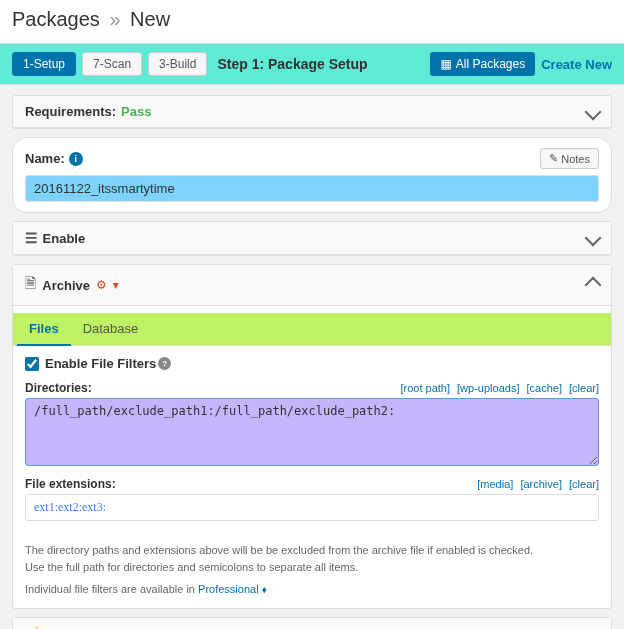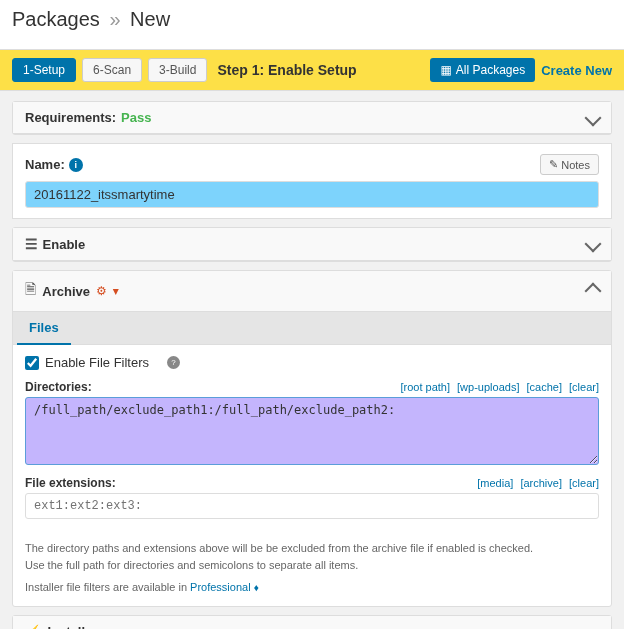--- a/index.html
+++ b/index.html
@@ -7,35 +7,35 @@
       font-family: -apple-system, BlinkMacSystemFont, "Segoe UI", Arial, sans-serif;
       font-size: 13px;
       background: #f1f1f1;
       color: #333;
       width: 624px;
       min-height: 629px;
     }
     
     .page-header {
       background: #fff;
-      padding: 8px 12px 18px;
+      padding: 8px 12px 12px;
       border-bottom: 1px solid #ddd;
     }
     .page-title {
       font-size: 20px;
       font-weight: 400;
       color: #333;
     }
     .page-title .sep {
       color: #999;
       margin: 0 4px;
     }
     
     .step-bar {
-      background: #fde047;
+      background: #5eead4;
       padding: 8px 12px;
       display: flex;
       align-items: center;
       gap: 6px;
       border-bottom: 1px solid #ddd;
     }
     .step-btn {
       padding: 4px 10px;
       border-radius: 3px;
       font-size: 12px;
@@ -126,21 +126,21 @@
       height: 12px;
       border-right: 2px solid #666;
       border-bottom: 2px solid #666;
       transform: rotate(-135deg);
       display: inline-block;
     }
     
     .name-section {
       background: #fff;
       border: 1px solid #ddd;
-      border-radius: 0;
+      border-radius: 15px;
       padding: 10px 12px;
     }
     .name-row {
       display: flex;
       align-items: center;
       justify-content: space-between;
       margin-bottom: 6px;
     }
     .name-label {
       font-size: 13px;
@@ -220,21 +220,22 @@
     .icon-small {
       font-size: 12px;
       color: #d54e21;
       cursor: pointer;
     }
     
     .tabs {
       display: flex;
       border-bottom: 1px solid #ddd;
       padding: 0 4px;
-      background: #e5e5e5;
+      background: #bef264;
+      margin-top: 7px;
     }
     .tab {
       padding: 8px 12px;
       font-size: 13px;
       cursor: pointer;
       color: #555;
       border-bottom: 2px solid transparent;
       margin-bottom: -1px;
     }
     .tab.active {
@@ -250,21 +251,22 @@
       display: flex;
       align-items: center;
       gap: 6px;
       margin-bottom: 10px;
     }
     .checkbox-label {
       font-size: 13px;
       color: #333;
       display: flex;
       align-items: center;
-      gap: 18px;
+      gap: 2px;
+      font-weight: bold;
     }
     .help-icon {
       width: 13px;
       height: 13px;
       border-radius: 50%;
       background: #888;
       color: #fff;
       font-size: 8px;
       display: inline-flex;
       align-items: center;
@@ -301,23 +303,23 @@
       min-height: 65px;
       font-family: monospace;
       background: #c4b5fd;
     }
     .field-input {
       width: 100%;
       border: 1px solid #ddd;
       border-radius: 3px;
       padding: 5px 8px;
       font-size: 12px;
-      color: #737373;
+      color: #3b82f6;
       background: #fff;
-      font-family: Liberation Mono, monospace;
+      font-family: Liberation Serif, serif;
     }
     .hint-text {
       font-size: 11px;
       color: #666;
       margin-top: 21px;
       line-height: 1.5;
     }
     .hint-link {
       color: #0073aa;
       cursor: pointer;
@@ -351,23 +353,23 @@
 <div class="page-header">
   <span class="page-title">
     <span>Packages</span>
     <span class="sep">»</span>
     <span>New</span>
   </span>
 </div>
 
 <div class="step-bar">
   <button class="step-btn active">1-Setup</button>
-  <button class="step-btn">6-Scan</button>
+  <button class="step-btn">7-Scan</button>
   <button class="step-btn">3-Build</button>
-  <span class="step-label">Step 1: Enable Setup</span>
+  <span class="step-label">Step 1: Package Setup</span>
   <button class="btn-all-packages">
     <span style="font-size:12px;">▦</span>
     <span>All Packages</span>
   </button>
   <button class="btn-create-new">Create New</button>
 </div>
 
 <div class="main-content">
 
   <div class="panel">
@@ -410,20 +412,21 @@
         <span class="archive-icon">🗎</span>
         <span class="panel-title">Archive</span>
         <span class="icon-small">⚙</span>
         <span class="icon-small" style="color:#d54e21;">▾</span>
       </div>
       <span class="chevron-up"></span>
     </div>
 
     <div class="tabs">
       <div class="tab active">Files</div>
+      <div class="tab">Database</div>
     </div>
 
     <div class="archive-body">
       
       <div class="checkbox-row">
         <input type="checkbox" id="enable-filters" checked="" style="">
         <label class="checkbox-label" for="enable-filters">
           <span>Enable File Filters</span>
           <span class="help-icon">?</span>
         </label>
@@ -451,21 +454,21 @@
         </span>
       </div>
       <input type="text" class="field-input" value="ext1:ext2:ext3:" style="">
 
       
       <div class="hint-text">
         <p>The directory paths and extensions above will be be excluded from the archive file if enabled is checked.</p>
         <p>Use the full path for directories and semicolons to separate all items.</p>
       </div>
       <div class="hint-text" style="margin-top:6px;">
-        <span>Installer file filters are available in </span>
+        <span>Individual file filters are available in </span>
         <a class="hint-link">Professional</a>
         <span style="color:#0073aa; font-size:10px;">♦</span>
       </div>
     </div>
   </div>
 
   <div class="panel">
     <div class="installer-header">
       <span class="panel-title">
         <span class="bolt-icon">⚡</span>

